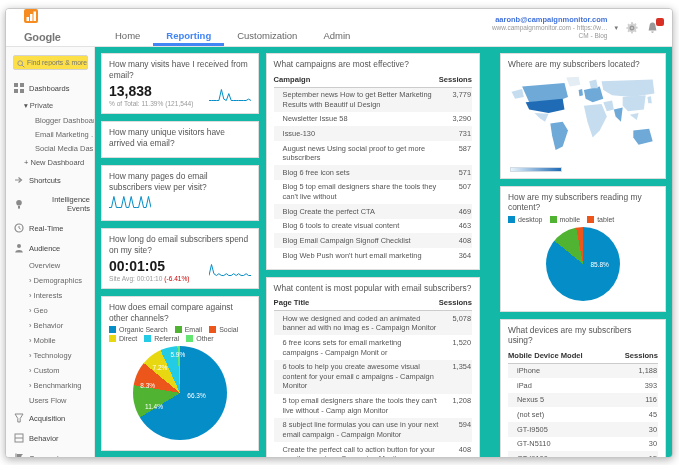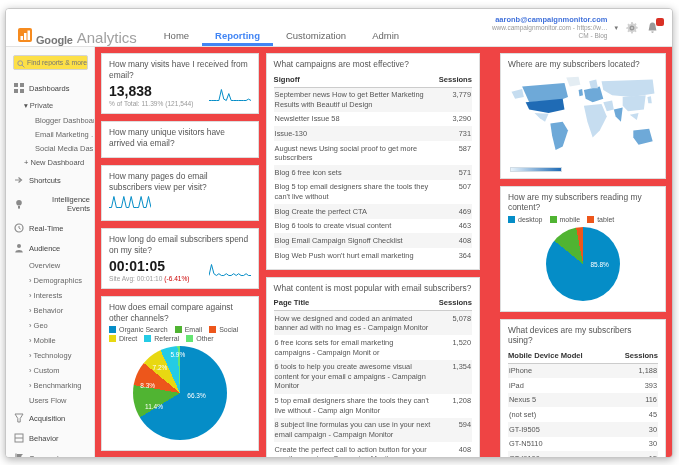--- a/index.html
+++ b/index.html
@@ -2,21 +2,21 @@
 <html style="--map-high: #1f6bb5; --map-mid: #6ea9d8; --map-low: #c6ddf0; --map-none: #e4edf3;"><head>
 <meta charset="utf-8">
 <style>
   * { box-sizing: border-box; margin: 0; padding: 0; }
   html,body { width: 679px; height: 465px; background:#fff; font-family:"Liberation Sans",sans-serif; }
   .window { position:absolute; left:5px; top:8px; width:668px; height:450px; background:#fff;
             border:1px solid #c7c7c7; border-radius:4px; box-shadow:0 2px 8px rgba(0,0,0,.30); overflow:hidden; }
 
   
   .topbar { height:38px; border-bottom:1px solid #e2e2e2; display:flex; align-items:stretch; background:#fff; }
-  .logo { display:flex; align-items:flex-end; gap:4px; padding:0 14px 0 12px; min-width:96px; cursor:pointer; }
+  .logo { display:flex; align-items:flex-start; gap:4px; padding:0 14px 0 18px; min-width:96px; cursor:pointer;flex-direction:column; }
   .logo-google { font-size:11px; font-weight:bold; color:#777; letter-spacing:-0.2px; }
   .logo-product { font-size:15px; color:#a0a0a0; }
   .nav { display:flex; align-items:stretch; }
   .nav-item { display:flex; align-items:center; padding:0 13px; font-size:9.5px; color:#666; cursor:pointer; border-bottom:3px solid transparent; padding-top:3px;margin-top:16px;}
   .nav-item.active { color:#4285f4; font-weight:bold; border-bottom:3px solid #4285f4; }
   .acct { margin-left:auto; display:flex; align-items:center; gap:7px; padding-right:12px; }
   .acct-text { text-align:right; line-height:1.25; }
   .acct-email { font-size:7.5px; font-weight:bold; color:#4272db; }
   .acct-sub { font-size:6.5px; color:#999; }
   .caret { font-size:7px; color:#777; }
@@ -30,21 +30,21 @@
   .search { margin:2px 6px 8px 7px; background:#fde047; border:1px solid #d4d4d4; border-radius:2px; height:15px; display:flex; align-items:center; padding:0 3px; gap:2px; }
   .search input { border:none; outline:none; width:62px; font-size:6.8px; color:#555; font-family:inherit; background:transparent; }
   .snav { font-size:7.5px; color:#555; }
   .s-sec { display:flex; align-items:center; gap:5px; padding:5px 4px 5px 8px; cursor:pointer; color:#444;text-align:right; }
   .s-sec .sic { width:10px; height:10px; flex:none; }
   .s-sub { padding:3px 2px 3px 23px; cursor:pointer; color:#666; white-space:nowrap; }
   .s-sub2 { padding:2.5px 2px 2.5px 29px; cursor:pointer; color:#666; white-space:nowrap; }
   .s-sub.grp { padding-left:18px; color:#555; }
 
   
-  .main { flex:1; background:#ef4444; padding:6px 6px 0 6px; display:flex; align-items:flex-start; overflow:hidden; }
+  .main { flex:1; background:#14b8a6; padding:6px 6px 0 6px; display:flex; align-items:flex-start; overflow:hidden; }
   .col { display:flex; flex-direction:column; }
   .col1 { width:161px; margin-right:7px; }
   .col2 { width:219px; margin-right:20px; }
   .col3 { width:167px; }
   .card { background:#fff; border:1px solid #ddd; padding:5px 7px 6px 7px; margin-bottom:7px; }
   .q { font-size:8.4px; font-weight:normal; color:#555; margin-bottom:3px; line-height:1.25; }
 
   
   .metric-row { display:flex; align-items:flex-end; justify-content:space-between; }
   .big { font-size:14px; font-weight:bold; color:#1a1a1a; line-height:1.15; }
@@ -64,21 +64,21 @@
   .pl-c1 { left:13%; top:60%; }
   .pl-c2 { left:8%;  top:38%; }
   .pl-c3 { left:21%; top:19%; }
   .pl-c4 { left:40%; top:5%;  }
   .pl-r0 { left:60%; top:46%; }
 
   
   .thead { display:flex; justify-content:space-between; font-size:7.6px; font-weight:bold; color:#333; padding:2px 0 3px 0; border-bottom:1px solid #ccc; }
   .trow { display:flex; justify-content:space-between; font-size:7.4px; color:#555; padding:2.5px 0; line-height:1.3; }
   .tbody .trow:nth-child(odd) { background:#f5f5f5; }
-  .tname { width:79%; padding-left:1px; }
+  .tname { width:79%; padding-left:1px;margin-left:8px; }
   .tval { text-align:center; color:#555; padding-right:1px; }
 
   
   .map-box { margin-top:2px; }
   .m-high { fill:var(--map-high,#1f6bb5); }
   .m-mid  { fill:var(--map-mid,#6ea9d8); }
   .m-low  { fill:var(--map-low,#c6ddf0); }
   .m-none { fill:var(--map-none,#e4edf3); }
   .map-scale { width:52px; height:5px; margin:4px 0 0 2px; background:linear-gradient(to right,#e8f3fb,#1f6bb5); border:1px solid #d0dbe4; }
 </style>
@@ -179,22 +179,22 @@
         <div class="s-sec">
           <span class="sic"><svg width="10" height="10">
                 <circle cx="5" cy="3" r="2" fill="#8a8a8a"></circle>
                 <path d="M1.2 9.5 C1.2 6.2 8.8 6.2 8.8 9.5 Z" fill="#8a8a8a"></path>
               </svg></span>
           <span>Audience</span>
         </div>
         <div class="s-sub">Overview</div>
         <div class="s-sub">› Demographics</div>
         <div class="s-sub">› Interests</div>
+        <div class="s-sub">› Geo</div>
         <div class="s-sub">› Behavior</div>
-        <div class="s-sub">› Geo</div>
         <div class="s-sub">› Mobile</div>
         <div class="s-sub">› Technology</div>
         <div class="s-sub">› Custom</div>
         <div class="s-sub">› Benchmarking</div>
         <div class="s-sub">Users Flow</div>
 
         <div class="s-sec">
           <span class="sic"><svg width="10" height="10">
                 <path d="M1 1 H9 L6.2 5.5 V9 H3.8 V5.5 Z" fill="none" stroke="#8a8a8a" stroke-width="1"></path>
               </svg></span>
@@ -295,21 +295,21 @@
             <span class="pl pl-c3">7.2%</span>
             <span class="pl pl-c4">5.9%</span>
           </div>
         </section>
       </div>
 
       <div class="col col2">
         <section class="card">
           <h3 class="q">What campaigns are most effective?</h3>
           <div class="thead">
-            <span>Signoff</span>
+            <span>Campaign</span>
               <span>Sessions</span>
           </div>
           <div class="tbody">
             <div class="trow">
                 <span class="tname">September news How to get Better Marketing Results with Beautif ul Design</span>
                 <span class="tval">3,779</span>
               </div>
             <div class="trow">
                 <span class="tname">Newsletter Issue 58</span>
                 <span class="tval">3,290</span>

